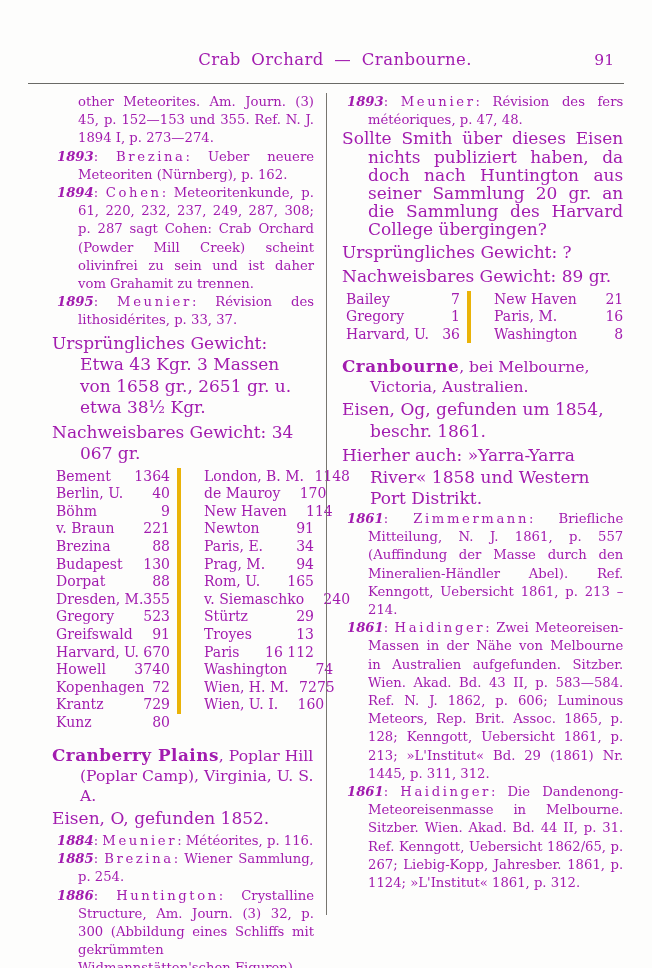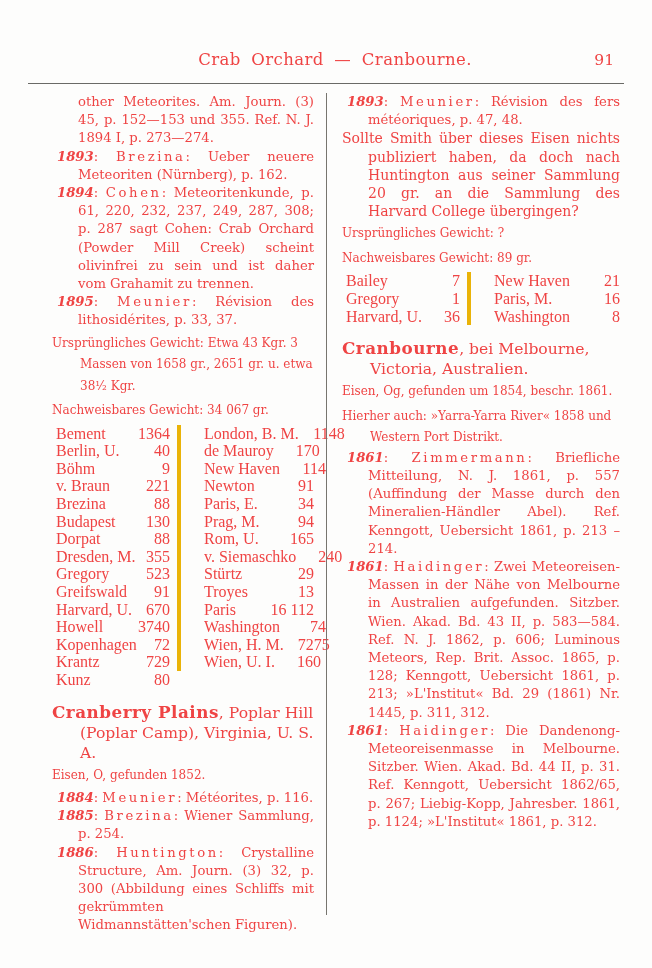--- a/index.html
+++ b/index.html
@@ -1,53 +1,53 @@
 <!DOCTYPE html>
 <html><head>
 <meta charset="utf-8">
 <style>
   html,body { margin:0; padding:0; background:#e8e8e6; }
   .page {
     position:relative; width:652px; height:968px; margin:0 auto;
     background:#fdfdfc; overflow:hidden;
     font-family:"DejaVu Serif","Liberation Serif",serif;
-    color:#ef4444;
+    color:#a21caf;
   }
   
   .page-header { position:absolute; top:50px; left:52px; right:34px; height:26px; }
   .running-title { text-align:center; font-size:16.5px; word-spacing:5px; letter-spacing:0.4px; }
   .page-number { position:absolute; right:4px; top:1px; font-size:15.5px; }
   .header-rule { position:absolute; top:83px; left:28px; right:28px; border-top:1px solid #6a6a66; }
   
   .columns { position:absolute; top:93px; left:52px; right:32px; display:flex; }
   .col-left  { width:262px; padding-right:12px; }
   .col-divider { width:1px; background:#77756f; height:822px; flex:0 0 1px; }
   .col-right { flex:1; padding-left:15px; }
   
   p { margin:0; }
   .ref {
     font-size:13.2px; line-height:18.2px; text-align:justify;
     padding-left:26px; text-indent:-21px;
   }
   .ref .year { font-weight:600;font-style:italic; }
   .ref .author { letter-spacing:2.6px;margin-top:41px; }
   .cont { font-size:13.2px; line-height:18.2px; text-align:justify; padding-left:26px; text-indent:0; }
-  .note { font-size:14px; line-height:18.2px; text-align:justify; padding-left:26px; text-indent:-26px; }
+  .note { font-size:17px; line-height:18.2px; text-align:justify; padding-left:26px; text-indent:-26px; }
   .big {
-    font-size:12px; line-height:21.5px; text-align:left;
+    font-size:17px; line-height:21.5px; text-align:left;
     padding-left:28px; text-indent:-28px; margin-top:3px;
   }
   .section-head {
     font-size:15.6px; line-height:20px; padding-left:28px; text-indent:-28px;
     margin-top:13px;
   }
   .section-head .place { font-weight:700; font-size:16.8px; letter-spacing:0.5px; }
   .classification { margin-top:2px; margin-bottom:3px; }
   
-  .wtable { margin:3px 0 5px 4px; font-size:16px; line-height:17.6px;font-family:Liberation Serif, serif; }
+  .wtable { margin:3px 0 5px 4px; font-size:14px; line-height:17.6px; }
   .wrow { display:flex; }
   .t-ln { width:70px; flex:0 0 70px; white-space:nowrap; }
   .t-lv { width:44px; flex:0 0 44px; text-align:right; white-space:nowrap; }
   .t-rn { border-left:4px solid #eab308; margin-left:7px; padding-left:23px; flex:1 1 auto; white-space:nowrap; }
   .t-rn:empty { border-left-color:transparent; }
   .t-rv { flex:0 0 46px; text-align:right; white-space:nowrap; }
 </style>
 </head>
 <body>
 

